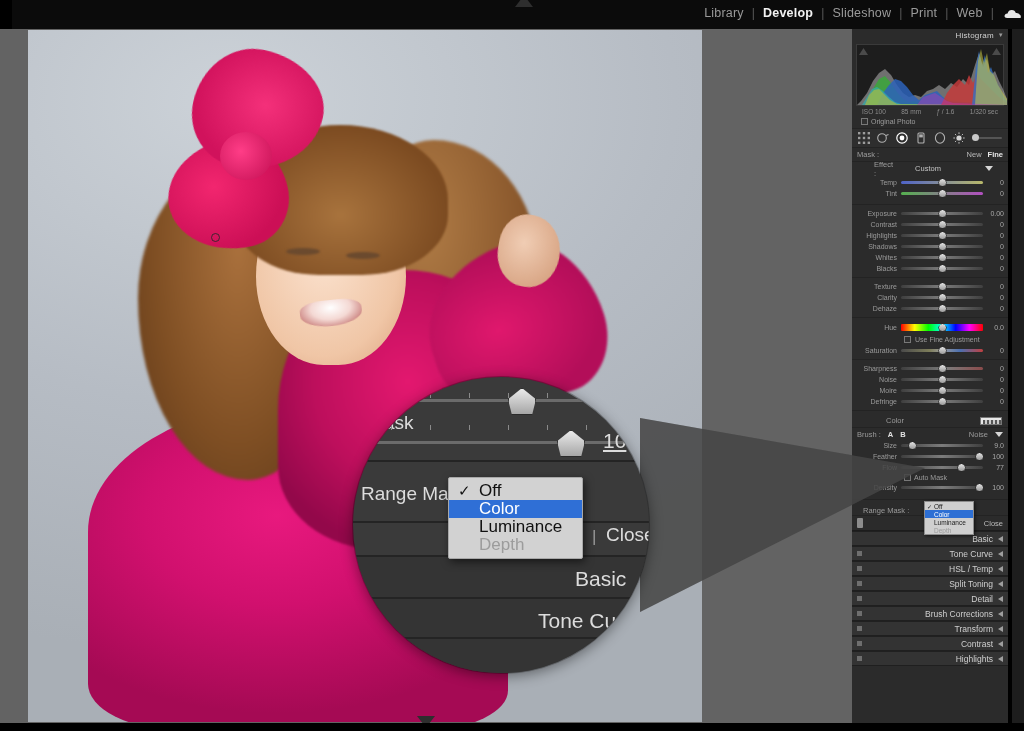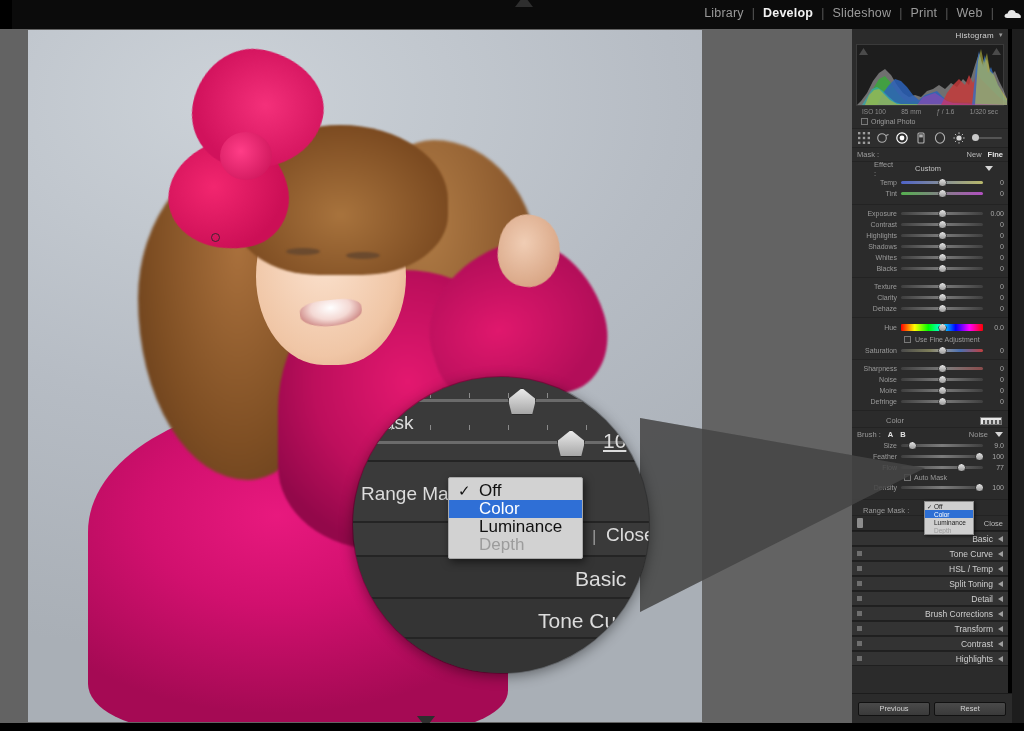--- a/index.html
+++ b/index.html
@@ -765,24 +765,20 @@
       <span class="dot"></span>
       <span>Contrast</span>
       <span class="arr"></span>
     </div>
     <div class="section">
       <span class="dot"></span>
       <span>Highlights</span>
       <span class="arr"></span>
     </div>
 
-    <div id="panel-bottom">
-      <div class="pbtn">Previous</div>
-      <div class="pbtn">Reset</div>
-    </div>
   </div>
 
   <svg id="wedge" viewBox="0 0 1024 731">
     <polygon points="925,468 640,418 640,612" fill="#3f3f3f" opacity="0.82"></polygon>
     <polygon points="925,468 925,468 640,612 640,418" fill="#555555" opacity="0.25"></polygon>
   </svg>
 
   <div id="loupe">
     <div id="loupe-inner">
 

